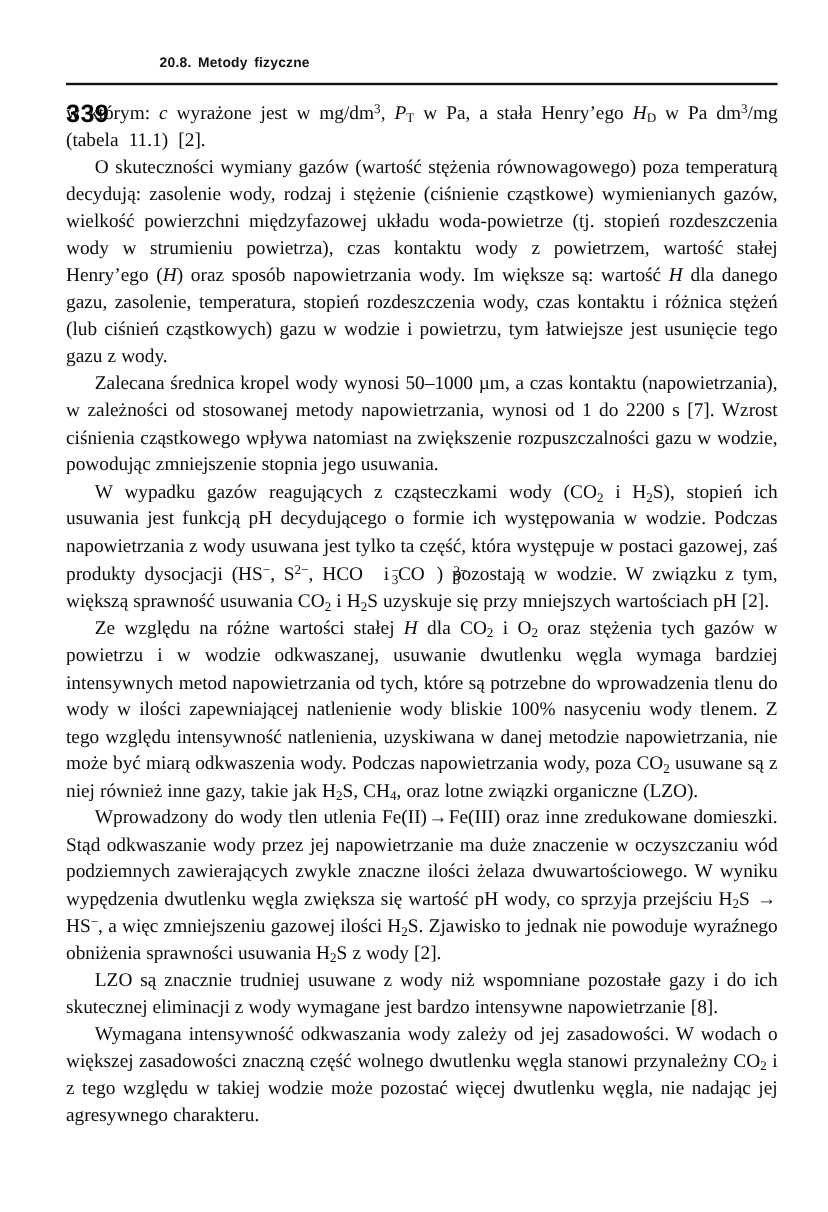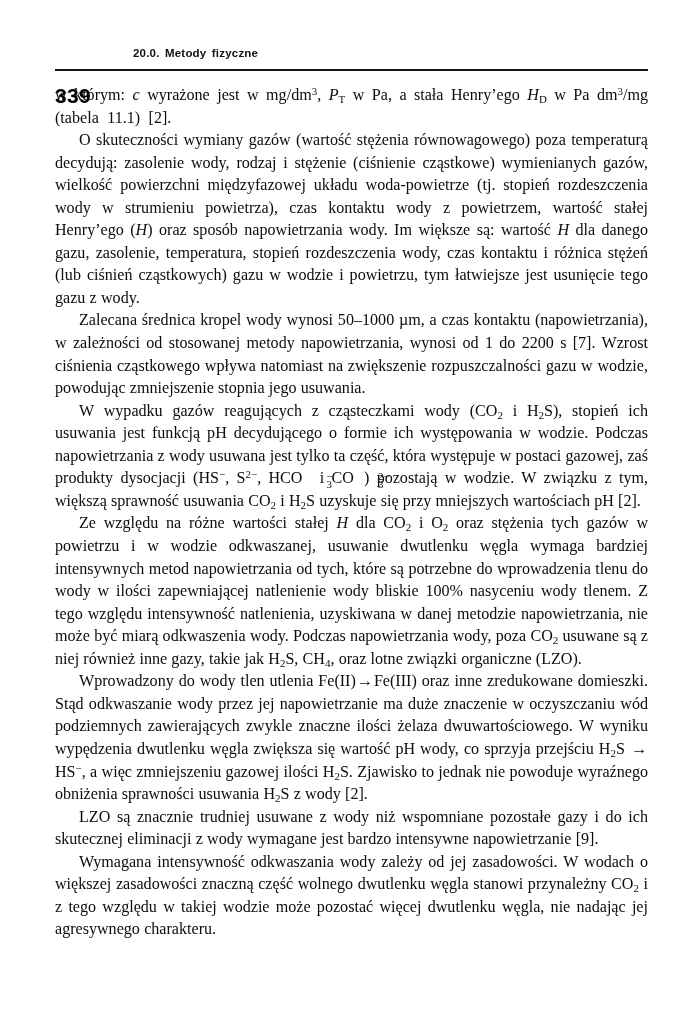--- a/index.html
+++ b/index.html
@@ -122,37 +122,37 @@
     padding: 0 1px;
   }
 </style>
 </head>
 <body>
 
 <div class="page">
 
   <div class="header">
     <span class="folio">339</span>
-    <span class="runhead">20.0. Metody fizyczne</span>
+    <span class="runhead">20.8. Metody fizyczne</span>
   </div>
   <div class="rule"></div>
 
   <div class="column">
 
     <p class="para">w którym: <span class="it">c</span> wyrażone jest w mg/dm<sup>3</sup>, <span class="it">P</span><sub>T</sub> w Pa, a stała Henry’ego <span class="it">H</span><sub>D</sub> w Pa dm<sup>3</sup>/mg (tabela&nbsp; 11.1)&nbsp; [2].</p>
 
     <p class="para indent">O skuteczności wymiany gazów (wartość stężenia równowagowego) poza temperaturą decydują: zasolenie wody, rodzaj i stężenie (ciśnienie cząstkowe) wymienianych gazów, wielkość powierzchni międzyfazowej układu woda-powietrze (tj. stopień rozdeszczenia wody w strumieniu powietrza), czas kontaktu wody z powietrzem, wartość stałej Henry’ego (<span class="it">H</span>) oraz sposób napowietrzania wody. Im większe są: wartość <span class="it">H</span> dla danego gazu, zasolenie, temperatura, stopień rozdeszczenia wody, czas kontaktu i różnica stężeń (lub ciśnień cząstkowych) gazu w wodzie i powietrzu, tym łatwiejsze jest usunięcie tego gazu z wody.</p>
 
     <p class="para indent">Zalecana średnica kropel wody wynosi 50–1000 µm, a czas kontaktu (napowietrzania), w zależności od stosowanej metody napowietrzania, wynosi od 1 do 2200 s [7]. Wzrost ciśnienia cząstkowego wpływa natomiast na zwiększenie rozpuszczalności gazu w wodzie, powodując zmniejszenie stopnia jego usuwania.</p>
 
     <p class="para indent">W wypadku gazów reagujących z cząsteczkami wody (CO<sub>2</sub> i H<sub>2</sub>S), stopień ich usuwania jest funkcją pH decydującego o formie ich występowania w wodzie. Podczas napowietrzania z wody usuwana jest tylko ta część, która występuje w postaci gazowej, zaś produkty dysocjacji (<span class="nw">HS<sup>−</sup></span>, <span class="nw">S<sup>2−</sup></span>, <span class="nw">HCO<span class="supsub"><span class="s-up">−</span><span class="s-dn">3</span></span></span> i <span class="nw">CO<span class="supsub"><span class="s-up">2−</span><span class="s-dn">3</span></span></span>) pozostają w wodzie. W związku z tym, większą sprawność usuwania CO<sub>2</sub> i H<sub>2</sub>S uzyskuje się przy mniejszych wartościach pH [2].</p>
 
     <p class="para indent">Ze względu na różne wartości stałej <span class="it">H</span> dla CO<sub>2</sub> i O<sub>2</sub> oraz stężenia tych gazów w powietrzu i w wodzie odkwaszanej, usuwanie dwutlenku węgla wymaga bardziej intensywnych metod napowietrzania od tych, które są potrzebne do wprowadzenia tlenu do wody w ilości zapewniającej natlenienie wody bliskie 100% nasyceniu wody tlenem. Z tego względu intensywność natlenienia, uzyskiwana w danej metodzie napowietrzania, nie może być miarą odkwaszenia wody. Podczas napowietrzania wody, poza CO<sub>2</sub> usuwane są z niej również inne gazy, takie jak H<sub>2</sub>S, CH<sub>4</sub>, oraz lotne związki organiczne (LZO).</p>
 
     <p class="para indent">Wprowadzony do wody tlen utlenia Fe(II)<span class="arrow">→</span>Fe(III) oraz inne zredukowane domieszki. Stąd odkwaszanie wody przez jej napowietrzanie ma duże znaczenie w oczyszczaniu wód podziemnych zawierających zwykle znaczne ilości żelaza dwuwartościowego. W wyniku wypędzenia dwutlenku węgla zwiększa się wartość pH wody, co sprzyja przejściu H<sub>2</sub>S <span class="arrow">→</span> <span class="nw">HS<sup>−</sup></span>, a więc zmniejszeniu gazowej ilości H<sub>2</sub>S. Zjawisko to jednak nie powoduje wyraźnego obniżenia sprawności usuwania H<sub>2</sub>S z wody [2].</p>
 
-    <p class="para indent">LZO są znacznie trudniej usuwane z wody niż wspomniane pozostałe gazy i do ich skutecznej eliminacji z wody wymagane jest bardzo intensywne napowietrzanie [9].</p>
+    <p class="para indent">LZO są znacznie trudniej usuwane z wody niż wspomniane pozostałe gazy i do ich skutecznej eliminacji z wody wymagane jest bardzo intensywne napowietrzanie [8].</p>
 
     <p class="para indent">Wymagana intensywność odkwaszania wody zależy od jej zasadowości. W wodach o większej zasadowości znaczną część wolnego dwutlenku węgla stanowi przynależny CO<sub>2</sub> i z tego względu w takiej wodzie może pozostać więcej dwutlenku węgla, nie nadając jej agresywnego charakteru.</p>
 
 
   </div>
 </div>
 
 </body></html>

